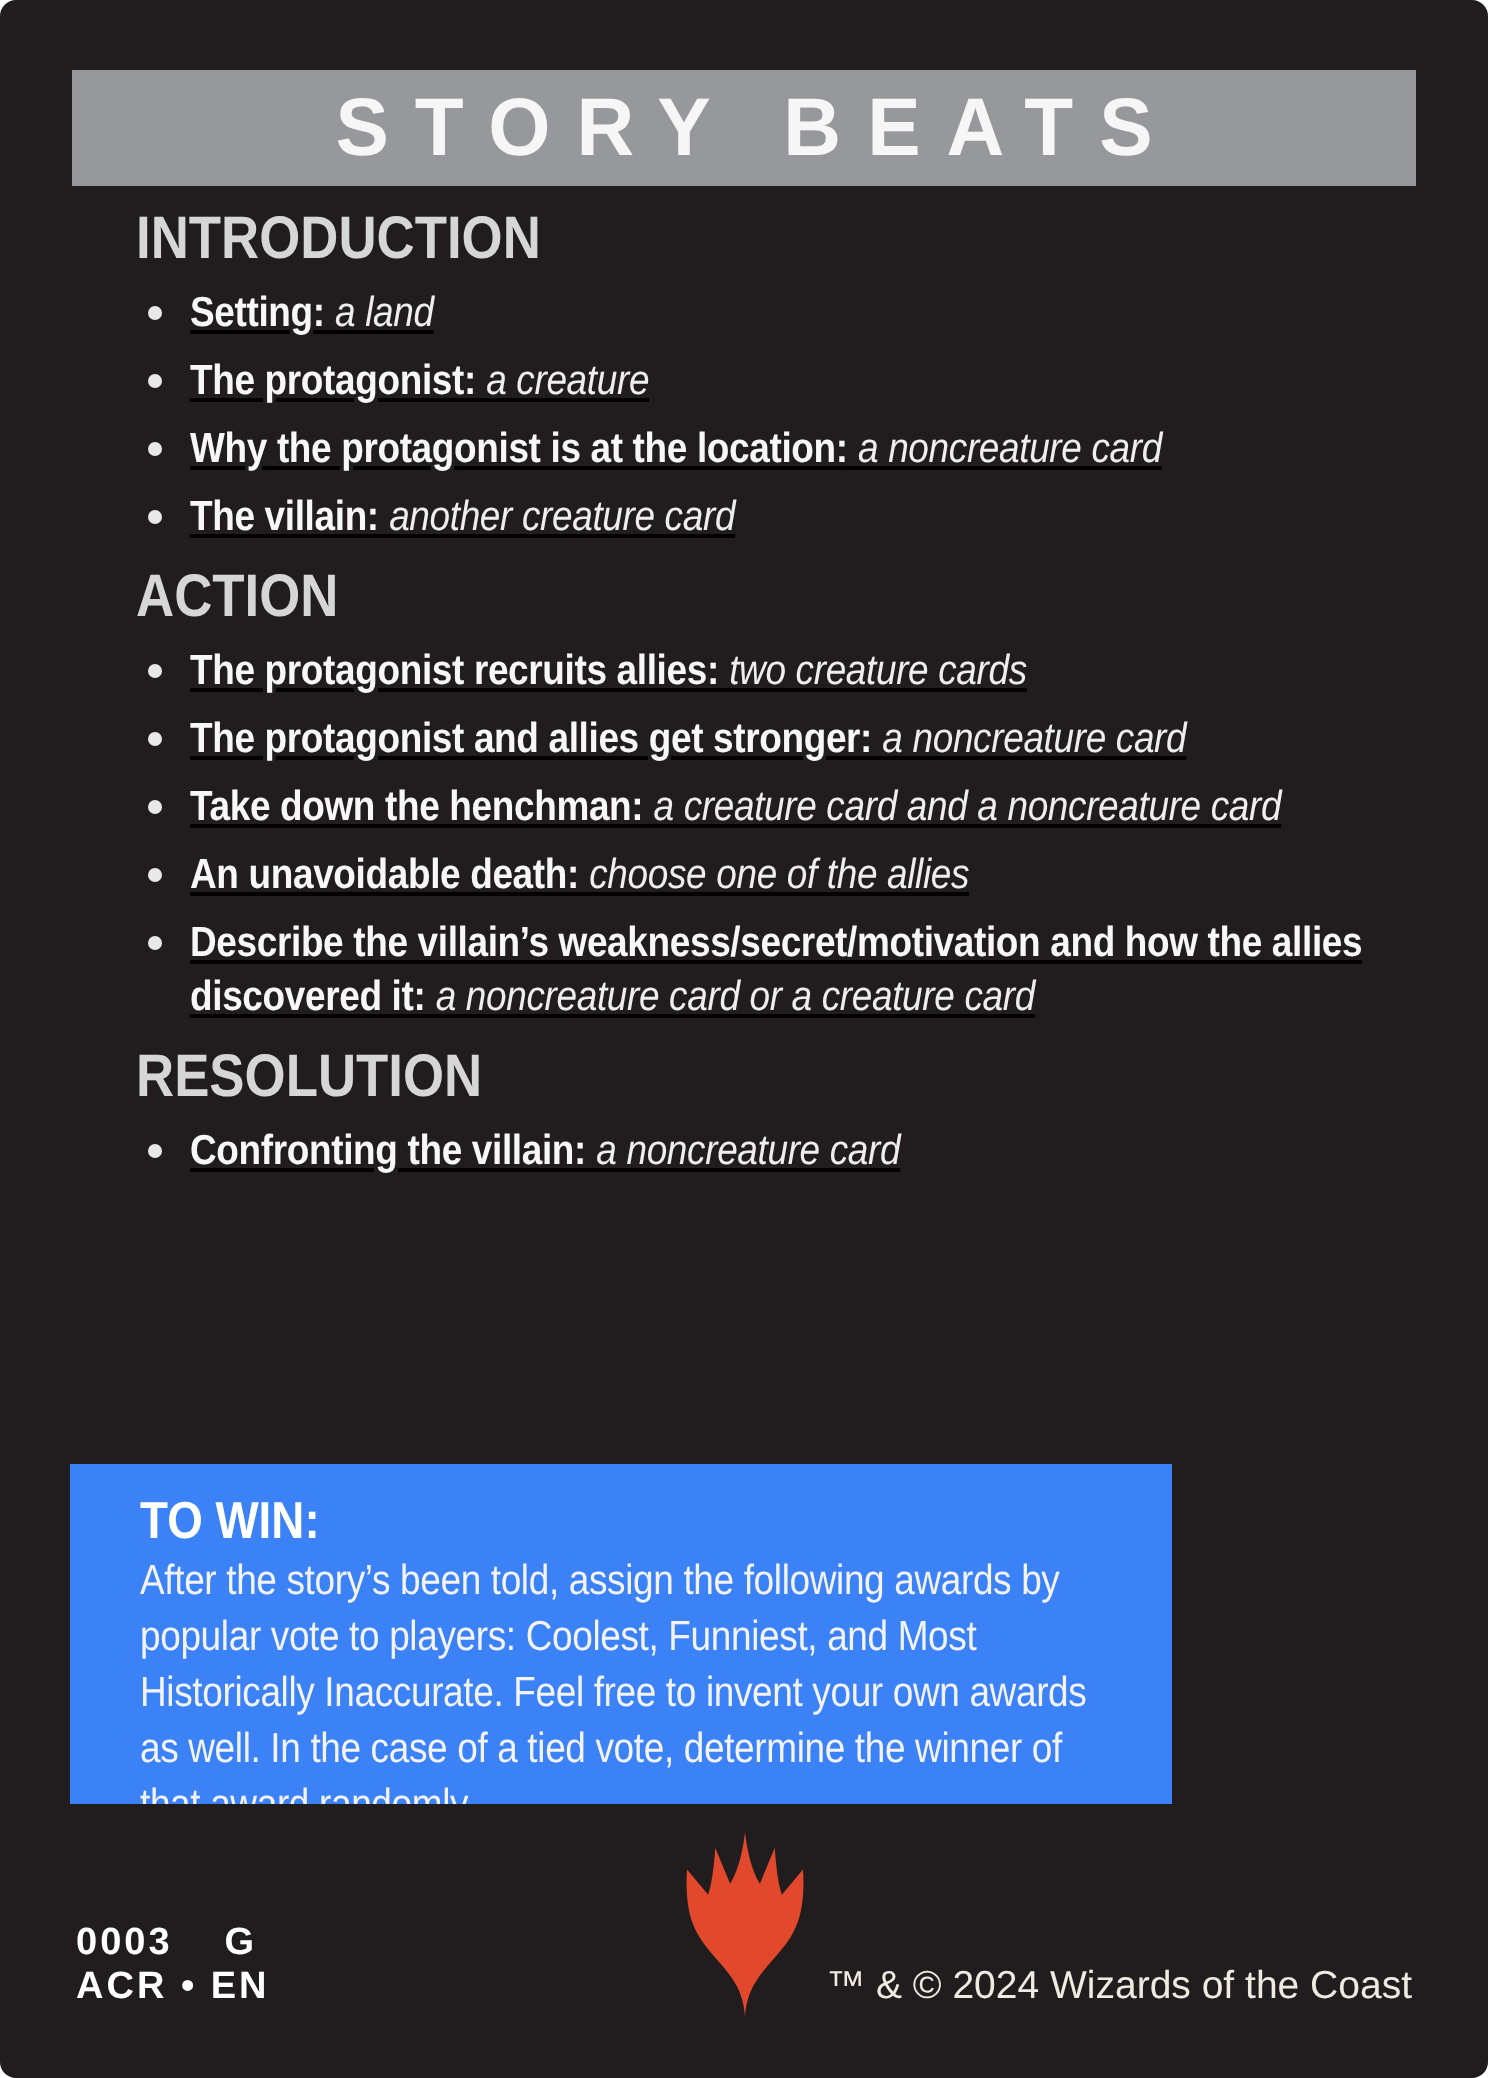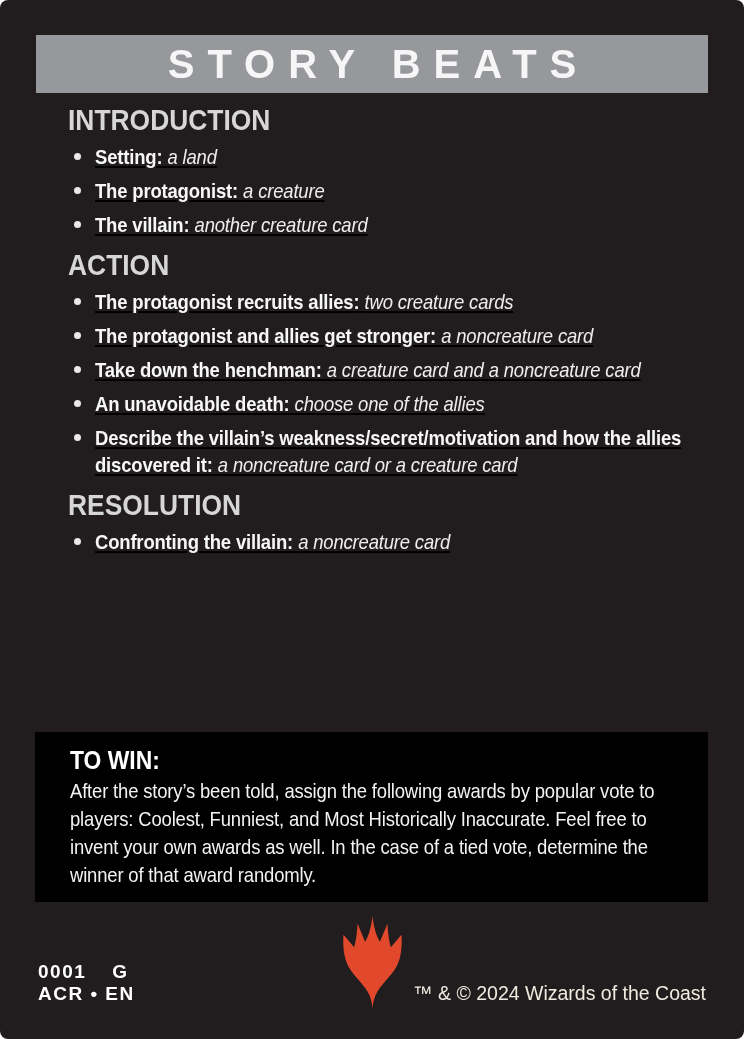--- a/index.html
+++ b/index.html
@@ -92,22 +92,22 @@
   }
   .beat-value {
     font-style: italic;
     color: #eeeeee;
     letter-spacing: -0.2px;
   }
   
   .win-box {
     position: absolute;
     top: 732px; left: 35px;
-    width: 673px; height: 170px;
-    background: #000000;
+    width: 551px; height: 170px;
+    background: #3b82f6;
     box-sizing: border-box;
     padding: 13px 28px 0 35px;
     overflow: hidden;
   }
   .win-heading {
     font-size: 26px;
     line-height: 30px;
     font-weight: bold;
     color: #ffffff;
     margin: 0 0 2px 0;
@@ -164,20 +164,24 @@
         <li>
           <span class="dot"></span>
           <span class="cond"><span class="beat-label">Setting:</span> <span class="beat-value">a land</span></span>
         </li>
         <li>
           <span class="dot"></span>
           <span class="cond"><span class="beat-label">The protagonist:</span> <span class="beat-value">a creature</span></span>
         </li>
         <li>
           <span class="dot"></span>
+          <span class="cond"><span class="beat-label">Why the protagonist is at the location:</span> <span class="beat-value">a noncreature card</span></span>
+        </li>
+        <li>
+          <span class="dot"></span>
           <span class="cond"><span class="beat-label">The villain:</span> <span class="beat-value">another creature card</span></span>
         </li>
       </ul>
 
       <div class="section-heading cond">ACTION</div>
       <ul class="beats">
         <li>
           <span class="dot"></span>
           <span class="cond"><span class="beat-label">The protagonist recruits allies:</span> <span class="beat-value">two creature cards</span></span>
         </li>
@@ -207,21 +211,21 @@
         </li>
       </ul>
     </div>
 
     <div class="win-box">
       <div class="win-heading cond">TO WIN:</div>
       <div class="win-body cond">After the story’s been told, assign the following awards by popular vote to players: Coolest, Funniest, and Most Historically Inaccurate. Feel free to invent your own awards as well. In the case of a tied vote, determine the winner of that award randomly.</div>
     </div>
 
     <div class="collector">
-      <div><span>0001</span><span class="rarity">G</span></div>
+      <div><span>0003</span><span class="rarity">G</span></div>
       <div>ACR • EN</div>
     </div>
 
     <svg class="logo" viewBox="0 0 90 120" xmlns="http://www.w3.org/2000/svg">
       <path d="M45 0
                C46.5 14 50 26 54.5 33
                L64 10
                C64.8 22 66.2 33 68.5 40
                L82 24
                C83 38 81.5 50 78.5 58

